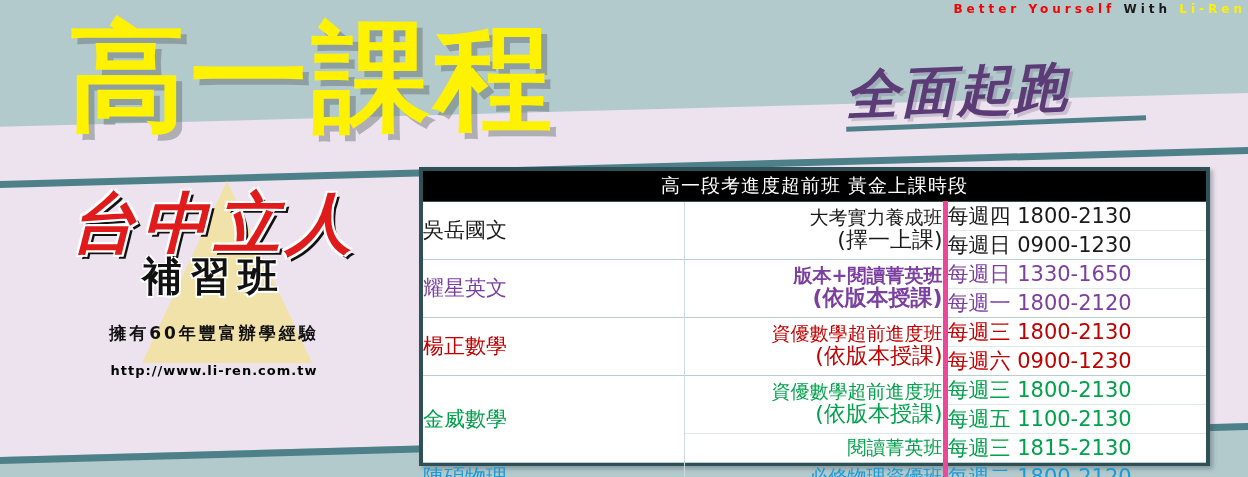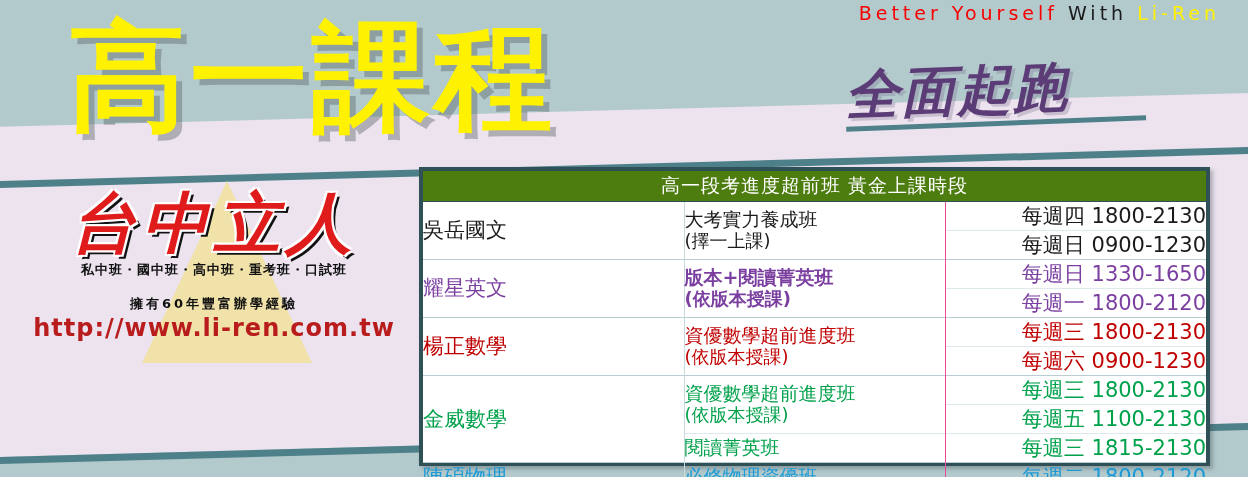--- a/index.html
+++ b/index.html
@@ -27,22 +27,22 @@
   }
   .band-edge-bottom{
     position:absolute; left:-40px; right:-40px; top:440px; height:7px;
     background:#4e8089;
     transform:rotate(-1.55deg); transform-origin:50% 50%;
     z-index:2;
   }
 
   
   .tagline{
-    position:absolute; top:2px; right:28px; z-index:6;
-    font-size:19px; font-weight:normal; letter-spacing:4px;
+    position:absolute; top:2px; right:2px; z-index:6;
+    font-size:12px; font-weight:bold; letter-spacing:4px;
     white-space:nowrap;
   }
   .tl-red{ color:#f70000; }
   .tl-black{ color:#1a1a1a; }
   .tl-yellow{ color:#ffef00; }
 
   
   .headline{
     position:absolute; left:68px; top:8px; z-index:7;
     font-size:118px; font-weight:bold; 
@@ -82,49 +82,49 @@
   .logo-sub{
     font-size:40px; font-weight:bold; color:#111; letter-spacing:8px;
     line-height:1.1; margin-top:-4px; white-space:nowrap;
     text-shadow:-1.5px -1.5px 0 #fff,1.5px -1.5px 0 #fff,-1.5px 1.5px 0 #fff,1.5px 1.5px 0 #fff;
   }
   .logo-cats{
     font-size:13px; font-weight:bold; color:#111; letter-spacing:1px;
     margin-top:3px; white-space:nowrap;
   }
   .logo-exp{
-    font-size:13px; font-weight:bold; color:#111; letter-spacing:3px;
-    margin-top:16px; white-space:nowrap;
+    font-size:17px; font-weight:bold; color:#111; letter-spacing:3px;
+    margin-top:24px; white-space:nowrap;
   }
   .logo-url{
-    font-size:24px; font-weight:bold; color:#b91c1c; letter-spacing:1px;
-    margin-top:1px; white-space:nowrap;
+    font-size:13px; font-weight:bold; color:#000000; letter-spacing:1px;
+    margin-top:18px; white-space:nowrap;
   }
 
   
   .table-wrap{
     position:absolute; left:419px; top:167px; width:791px; height:299px;
     z-index:9;
     border:4px solid #2f5057;
     background:#fff;
     box-shadow:3px 3px 4px rgba(60,70,75,.35);
   }
   table.sched{ width:100%; height:100%; border-collapse:collapse; table-layout:fixed; }
   table.sched td, table.sched th{ padding:0; }
   .hdr{
-    background:#4d7c0f; color:#ffffff; text-align:center;
+    background:#000000; color:#ffffff; text-align:center;
     font-size:19px; font-weight:normal; height:30px;
     border-bottom:1px solid #2f5057;
     letter-spacing:1px;
   }
   .c-teacher{ width:135px; text-align:left; font-size:21px; border-right:1px solid #c9dadd; }
-  .c-course{ width:268px; text-align:left; font-size:19px; line-height:1.12; border-right:1px solid #ec4899; }
-  .c-time{ text-align:right; font-size:21px; padding-right:58px; }
+  .c-course{ width:268px; text-align:right; font-size:19px; line-height:1.12; border-right:5px solid #ec4899; }
+  .c-time{ text-align:left; font-size:21px; padding-right:58px; }
   .rowline{ border-bottom:1px solid #dfe9eb; }
-  .c-course .sub{ font-size:18px; display:block; }
+  .c-course .sub{ font-size:22px; display:block; }
 
   
   .tc-black{ color:#1a1a1a; }
   .tc-purple{ color:#7b3fa0; }
   .tc-red{ color:#c00000; }
   .tc-green{ color:#00a14b; }
   .tc-blue{ color:#1b9ad6; }
 </style>
 </head>
 <body>
@@ -144,21 +144,21 @@
   <div class="headline">高一課程</div>
 
   <div class="subhead-wrap">
     <div class="subhead">全面起跑</div>
     <div class="subhead-rule"></div>
   </div>
 
   <div class="logo-block">
     <div class="logo-tri"></div>
     <div class="logo-main">台中立人</div>
-    <div class="logo-cats">私中班・國中班・高中班・重考班・口試班</div>
+    <div class="logo-sub">補習班</div>
     <div class="logo-exp">擁有60年豐富辦學經驗</div>
     <div class="logo-url">http://www.li-ren.com.tw</div>
   </div>
 
   <div class="table-wrap">
     <table class="sched">
       <thead>
         <tr>
           <th class="hdr" colspan="3">高一段考進度超前班  黃金上課時段</th>
         </tr>

